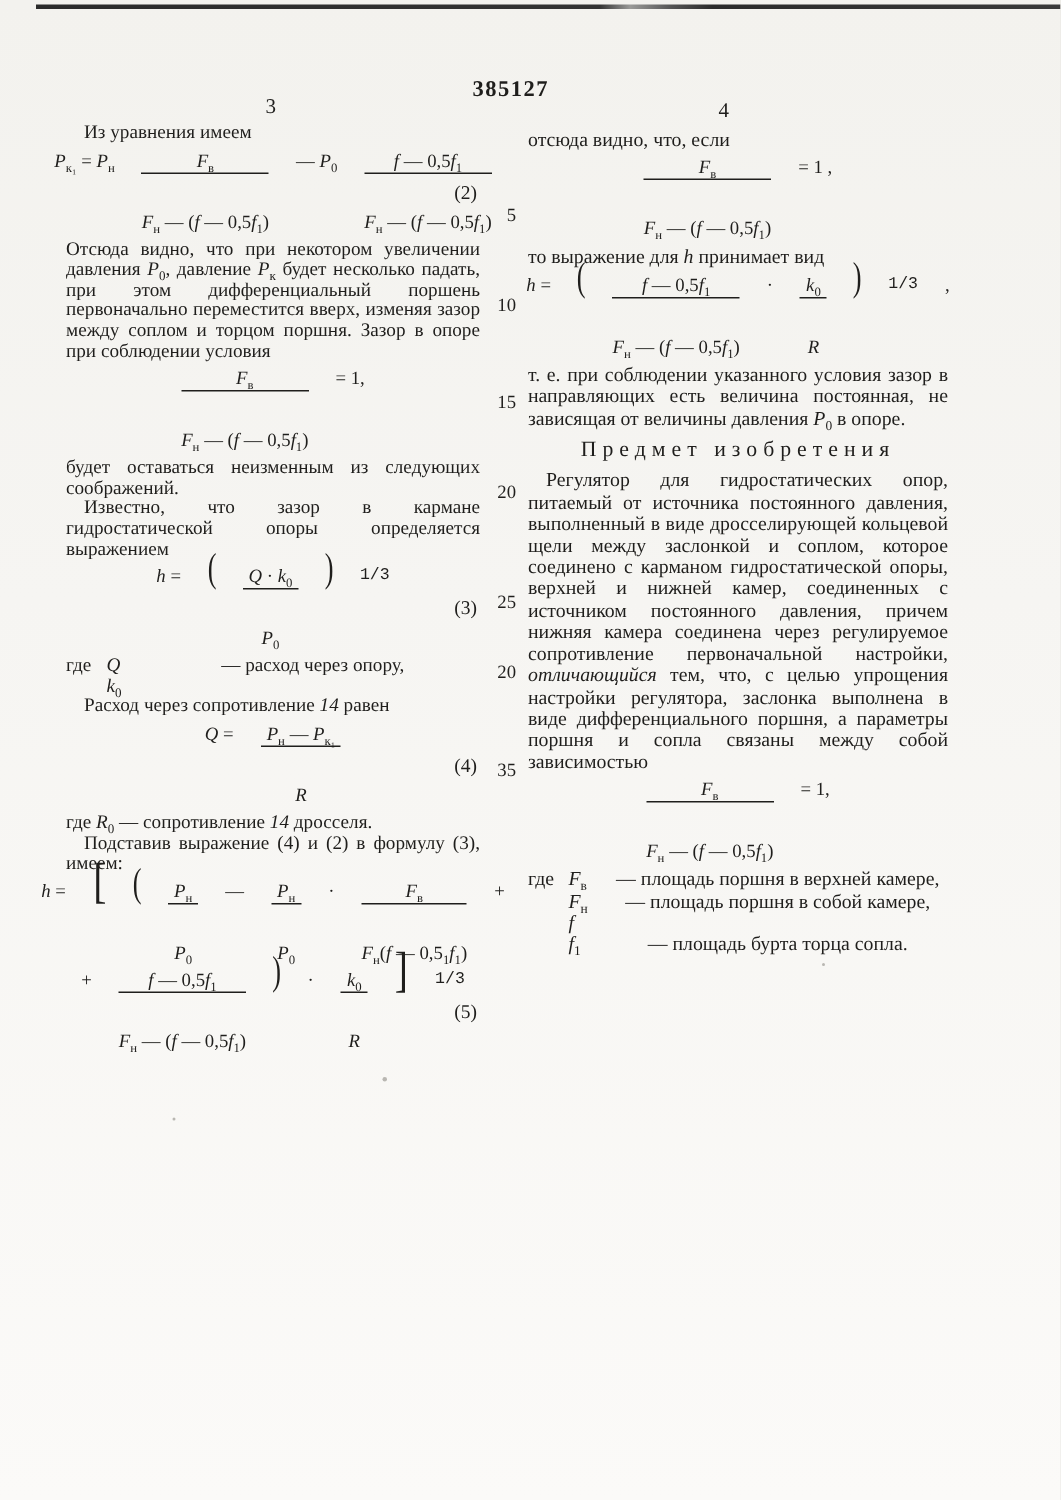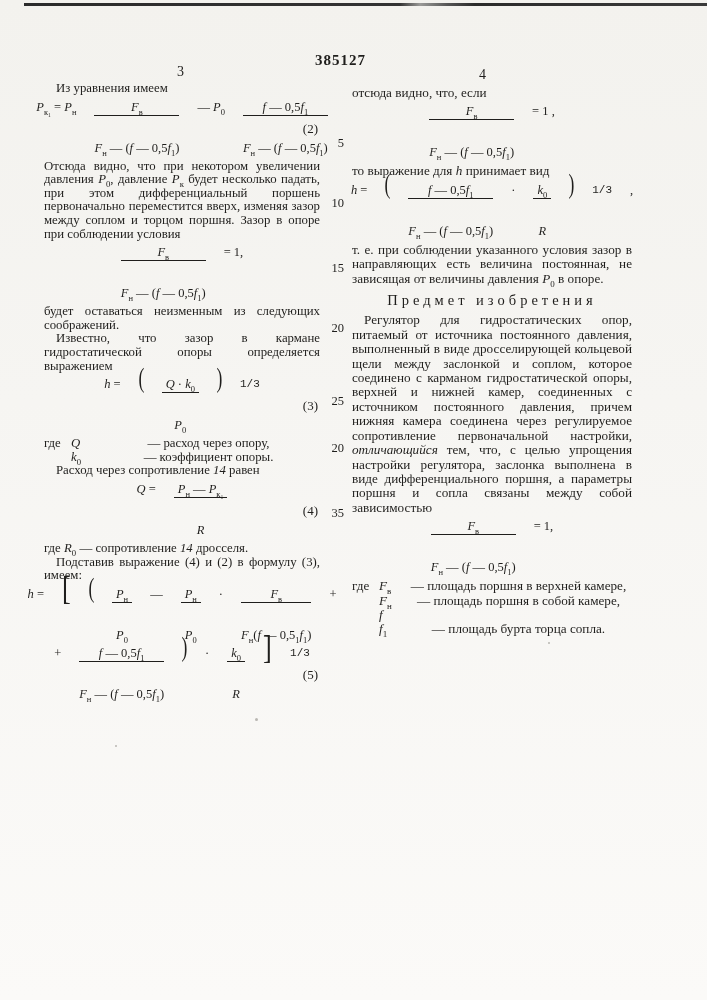--- a/index.html
+++ b/index.html
@@ -120,21 +120,20 @@
 
     <div class="where">
       <span class="glabel">где</span>
       <span class="terms">
         <span class="trow">
           <span class="tvar"><i>Q</i></span>
           <span class="tdef">— расход через опору,</span>
         </span>
         <span class="trow">
           <span class="tvar"><i>k</i><sub>0</sub></span>
-          <span class="tdef">— коэффициент опоры.</span>
         </span>
       </span>
     </div>
 
     <p class="ind">Расход через сопротивление <i>14</i> равен</p>
 
     <div class="eqrow">
       <span><i>Q</i> =</span>
       <span class="frac">
         <span class="num"><i>P</i><sub>н</sub> — <i>P</i><sub>к₁</sub></span>

